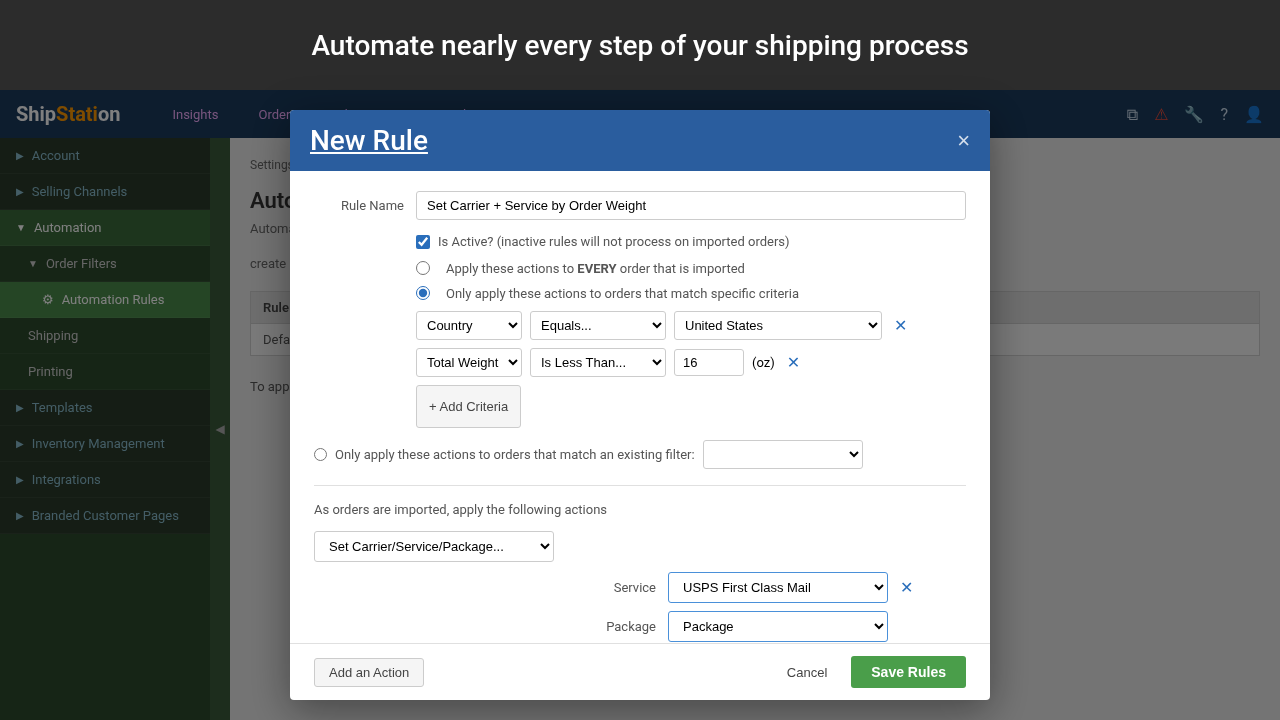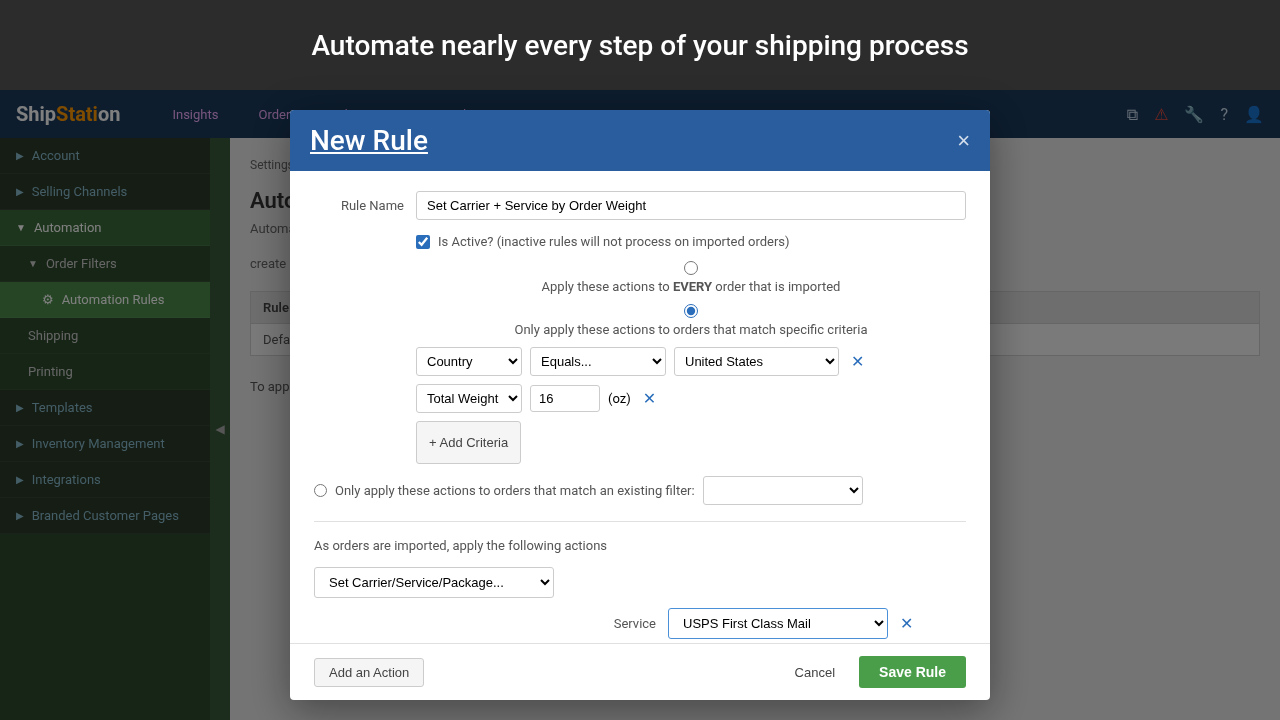--- a/index.html
+++ b/index.html
@@ -247,25 +247,23 @@
       align-items: center;
       gap: 8px;
       margin-bottom: 12px;
       padding-left: 102px;
     }
     .checkbox-row input[type="checkbox"] { width: 14px; height: 14px; accent-color: #2a6ebb; }
     .checkbox-label { font-size: 13px; color: #555; }
 
     .radio-row {
       display: flex;
-      align-items: center;
-      gap: 4px;
+      gap: 16px;
       margin-bottom: 10px;
       padding-left: 102px;
-      flex-direction: column;
     }
     .radio-row input[type="radio"] { width: 14px; height: 14px; accent-color: #2a6ebb; }
     .radio-label { font-size: 13px; color: #555; }
 
     .criteria-section {
       padding-left: 102px;
       margin-bottom: 12px;
     }
     .criteria-row {
       display: flex;
@@ -530,34 +528,39 @@
         <div class="criteria-row">
           <select class="criteria-select">
             <option>Country</option>
             <option>Total Weight</option>
             <option>Order Total</option>
           </select>
           <select class="criteria-select">
             <option>Equals...</option>
             <option>Does Not Equal...</option>
           </select>
-          <select class="criteria-select" style="width:165px;">
+          <select class="criteria-select" style="width:208px;">
             <option>United States</option>
             <option>Canada</option>
             <option>United Kingdom</option>
           </select>
           <span class="criteria-delete">✕</span>
         </div>
 
         
         <div class="criteria-row">
           <select class="criteria-select">
             <option>Total Weight</option>
             <option>Country</option>
             <option>Order Total</option>
+          </select>
+          <select class="criteria-select">
+            <option>Is Less Than...</option>
+            <option>Is Greater Than...</option>
+            <option>Equals...</option>
           </select>
           <input class="criteria-input" type="text" value="16" style="">
           <span class="criteria-unit">(oz)</span>
           <span class="criteria-delete">✕</span>
         </div>
 
         
         <button class="add-criteria-btn">+ Add Criteria</button>
       </div>
 
@@ -601,17 +604,17 @@
           <option>Medium Flat Rate Box</option>
         </select>
       </div>
 
     </div>
 
     <div class="modal-footer">
       <button class="add-action-btn">Add an Action</button>
       <div class="footer-right">
         <button class="cancel-btn">Cancel</button>
-        <button class="save-btn">Save Rule</button>
+        <button class="save-btn">Save Rules</button>
       </div>
     </div>
   </div>
 </div>
 
 </body></html>

